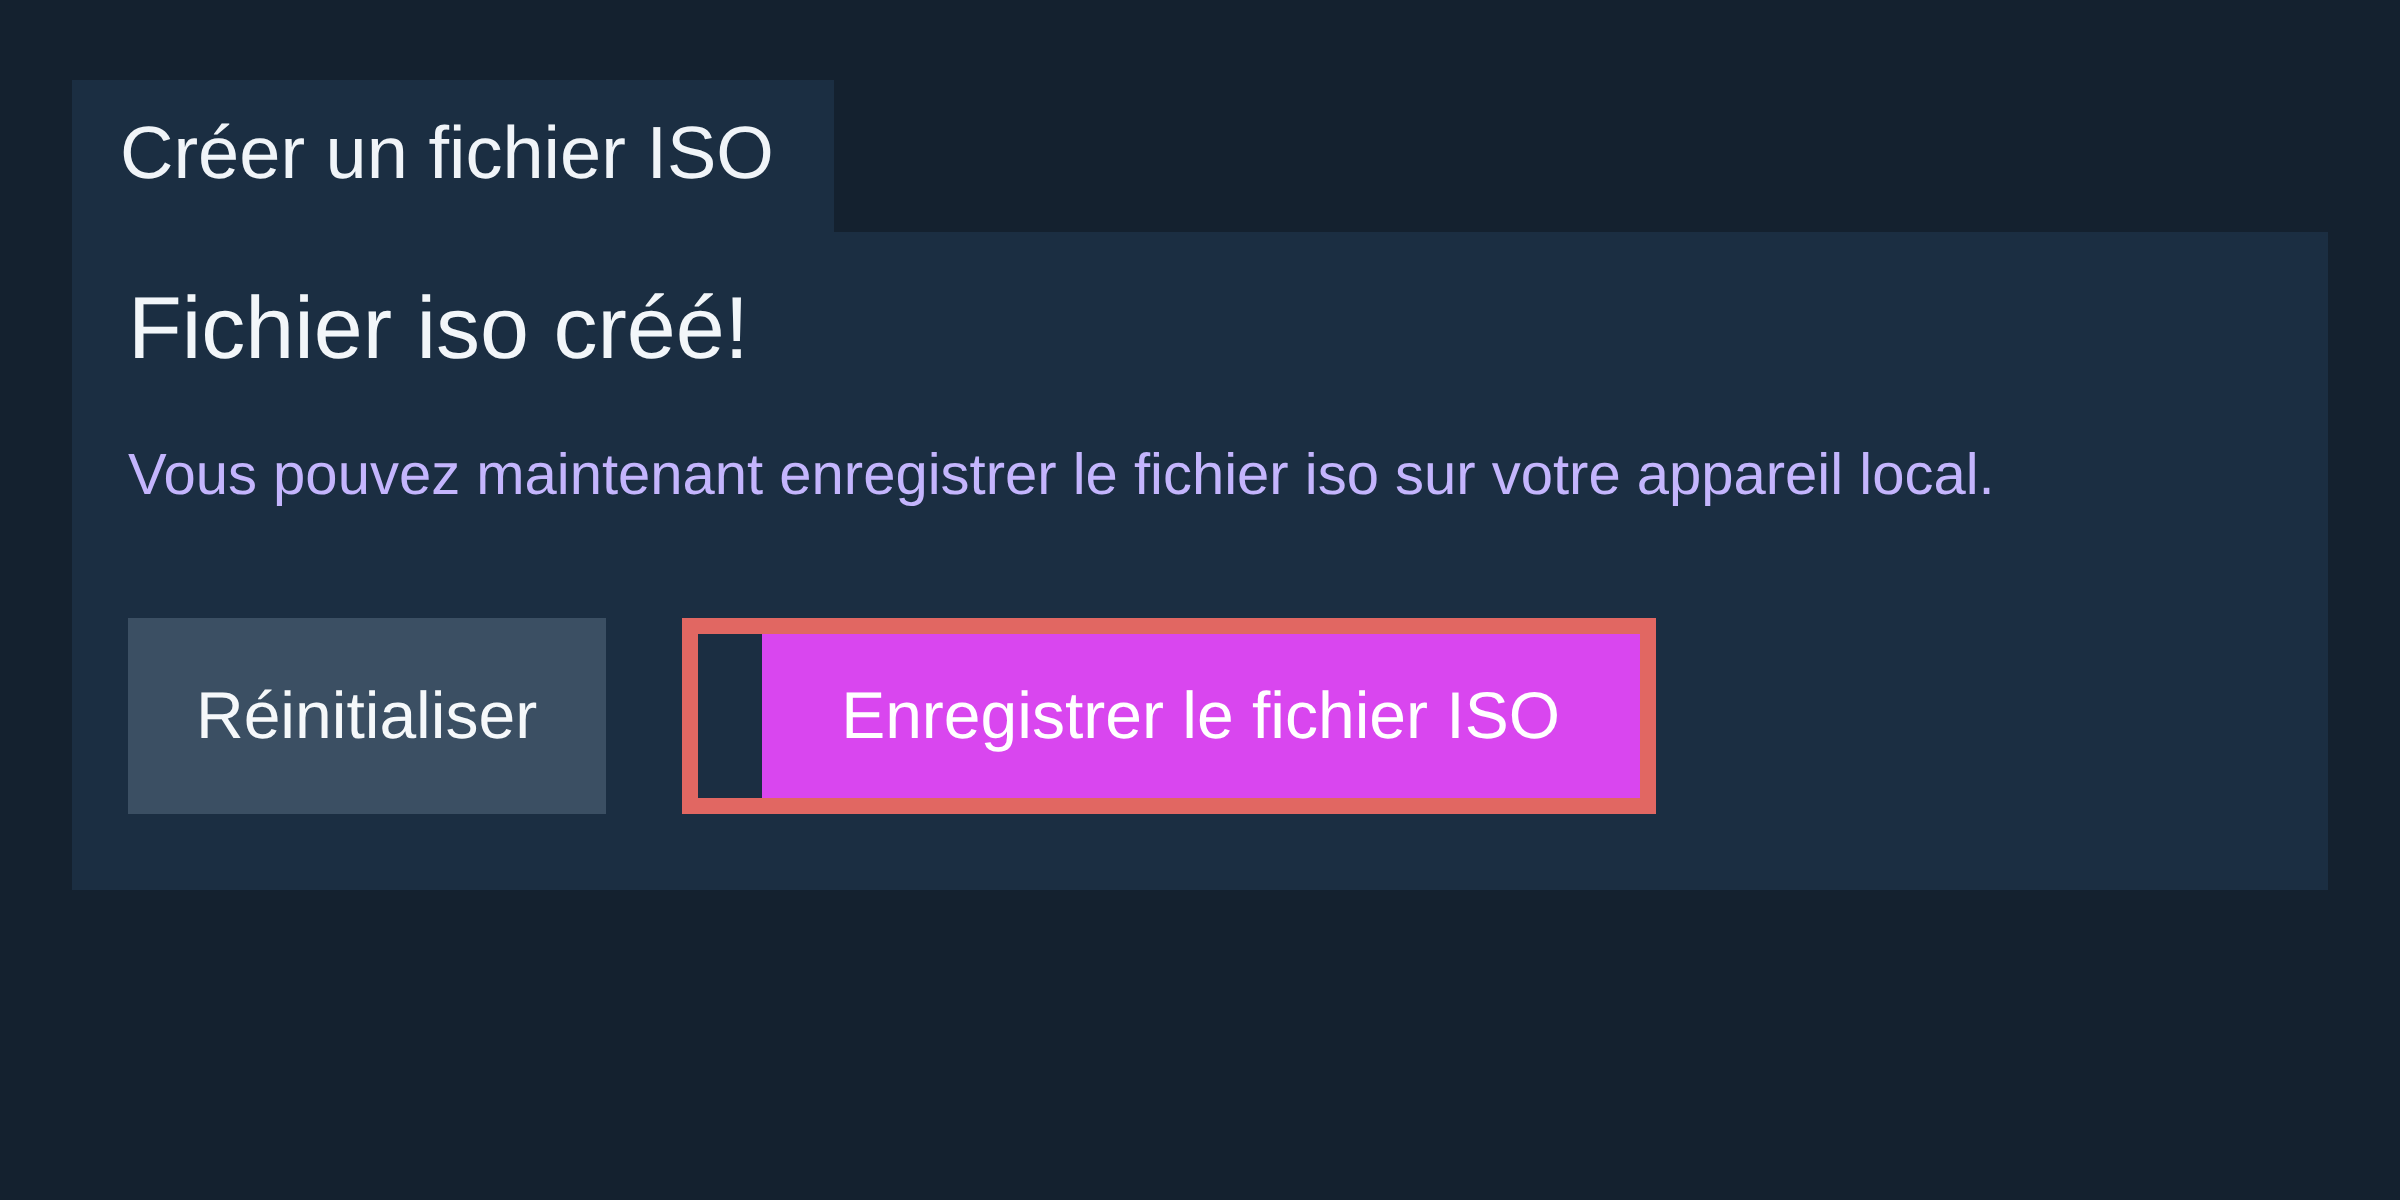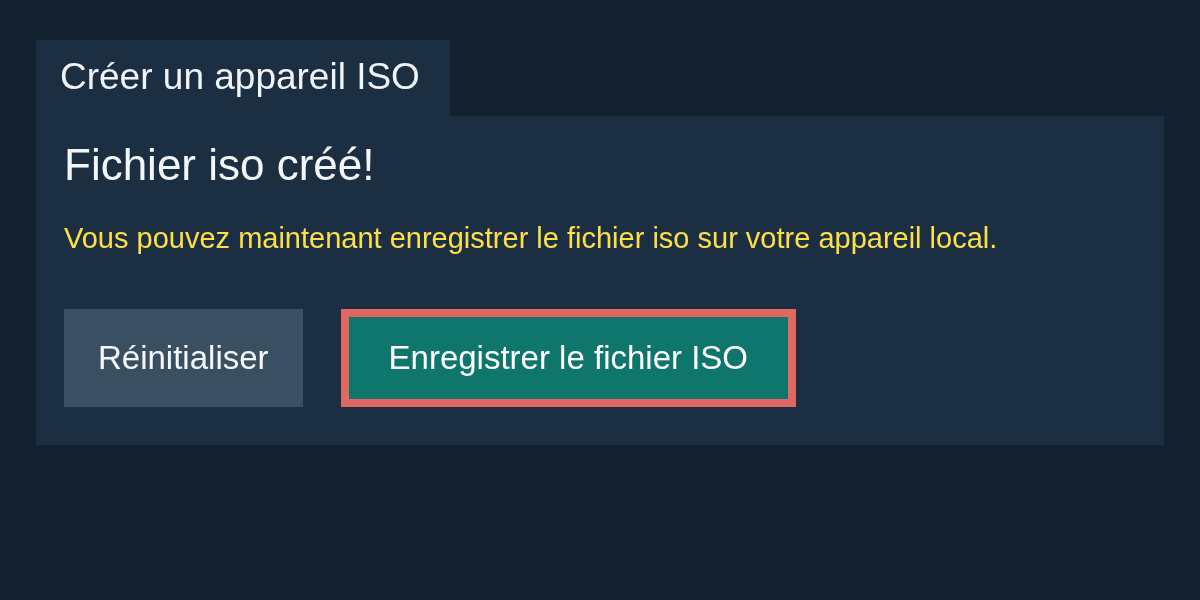--- a/index.html
+++ b/index.html
@@ -33,21 +33,21 @@
     }
     .heading {
       font-size: 44px;
       font-weight: 300;
       color: #f2f6f9;
       margin-bottom: 32px;
     }
     .description {
       font-size: 29px;
       font-weight: 400;
-      color: #fde047;
+      color: #c4b5fd;
       margin-bottom: 54px;
     }
     .button-row {
       display: flex;
       gap: 38px;
       align-items: stretch;
     }
     .btn-reset {
       background: #3b4f63;
       color: #f5f8fa;
@@ -56,37 +56,38 @@
       padding: 6px 34px;
       border: none;
       cursor: pointer;
       font-family: inherit;
     }
     .btn-save-wrapper {
       border: 8px solid #e16762;
       display: inline-block;
     }
     .btn-save {
-      background: #0f766e;
+      background: #d946ef;
       color: #ffffff;
       font-size: 33px;
       font-weight: 300;
       padding: 22px 40px;
       border: none;
       cursor: pointer;
       font-family: inherit;
       display: block;
+      margin-left: 32px;
     }
   </style>
 </head>
 <body>
 
 <div class="panel">
   <div class="tab">
-    <span>Créer un appareil ISO</span>
+    <span>Créer un fichier ISO</span>
   </div>
   <div class="content">
     <h1 class="heading">Fichier iso créé!</h1>
     <p class="description">Vous pouvez maintenant enregistrer le fichier iso sur votre appareil local.</p>
     <div class="button-row">
       <button class="btn-reset">Réinitialiser</button>
       <div class="btn-save-wrapper">
         <button class="btn-save">Enregistrer le fichier ISO</button>
       </div>
     </div>

